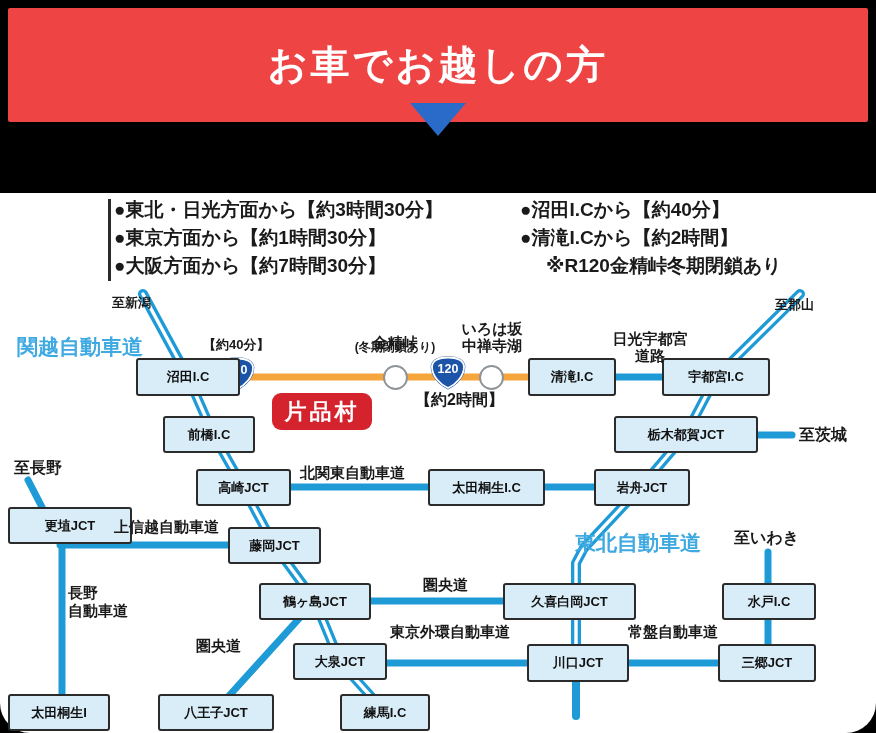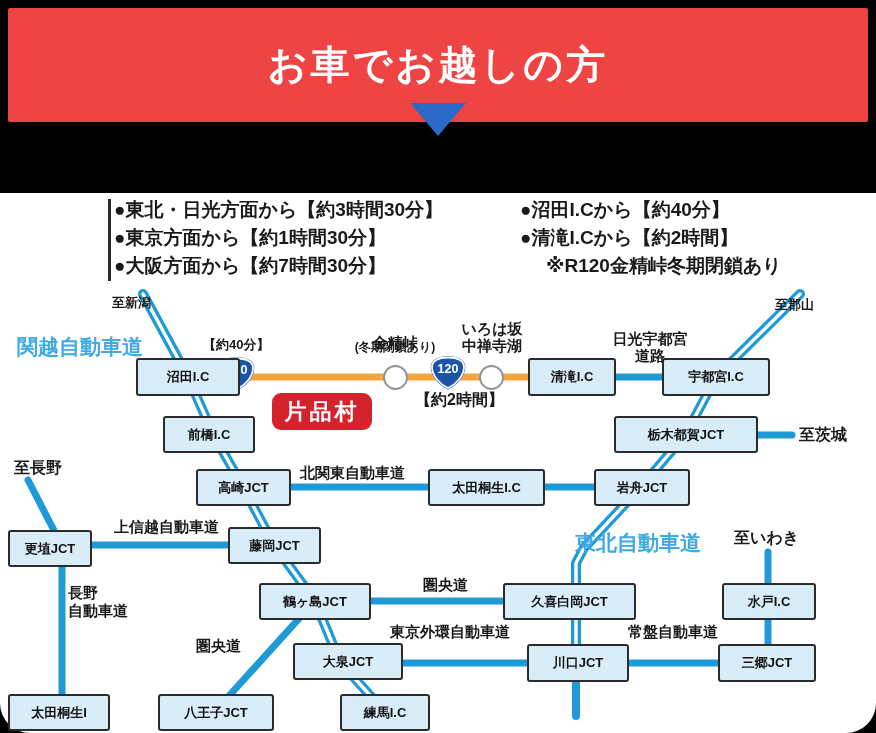--- a/index.html
+++ b/index.html
@@ -101,26 +101,26 @@
 
   <div class="node" style="left:136px;top:358px;width:104px;height:38px;">沼田I.C</div>
   <div class="node red" style="left:272px;top:359px;width:100px;height:37px;">片品村</div>
   <div class="node" style="left:528px;top:358px;width:88px;height:38px;">清滝I.C</div>
   <div class="node" style="left:662px;top:358px;width:108px;height:38px;">宇都宮I.C</div>
   <div class="node" style="left:163px;top:416px;width:92px;height:37px;">前橋I.C</div>
   <div class="node" style="left:614px;top:416px;width:144px;height:37px;">栃木都賀JCT</div>
   <div class="node" style="left:196px;top:469px;width:95px;height:37px;">高崎JCT</div>
   <div class="node" style="left:428px;top:469px;width:117px;height:37px;">太田桐生I.C</div>
   <div class="node" style="left:594px;top:469px;width:96px;height:37px;">岩舟JCT</div>
-  <div class="node" style="left:8px;top:530px;width:84px;height:37px;">更埴JCT</div>
+  <div class="node" style="left:8px;top:507px;width:124px;height:37px;">更埴JCT</div>
   <div class="node" style="left:228px;top:527px;width:93px;height:37px;">藤岡JCT</div>
   <div class="node" style="left:259px;top:583px;width:112px;height:37px;">鶴ヶ島JCT</div>
   <div class="node" style="left:503px;top:583px;width:133px;height:37px;">久喜白岡JCT</div>
   <div class="node" style="left:722px;top:583px;width:94px;height:37px;">水戸I.C</div>
-  <div class="node" style="left:293px;top:643px;width:110px;height:37px;">大泉JCT</div>
+  <div class="node" style="left:293px;top:643px;width:94px;height:37px;">大泉JCT</div>
   <div class="node" style="left:527px;top:644px;width:102px;height:38px;">川口JCT</div>
   <div class="node" style="left:718px;top:644px;width:98px;height:38px;">三郷JCT</div>
   <div class="node" style="left:8px;top:694px;width:102px;height:37px;">太田桐生I</div>
   <div class="node" style="left:158px;top:694px;width:116px;height:37px;">八王子JCT</div>
   <div class="node" style="left:340px;top:694px;width:90px;height:37px;">練馬I.C</div>
 
   <div class="lbl big" style="left:112px;top:294px;">至新潟</div>
   <div class="lbl blue" style="left:17px;top:333px;">関越自動車道</div>
   <div class="lbl big" style="left:203px;top:336px;">【約40分】</div>
   <div class="lbl center" style="left:340px;top:322px;width:110px;margin-top:12px;">金精峠</div>

